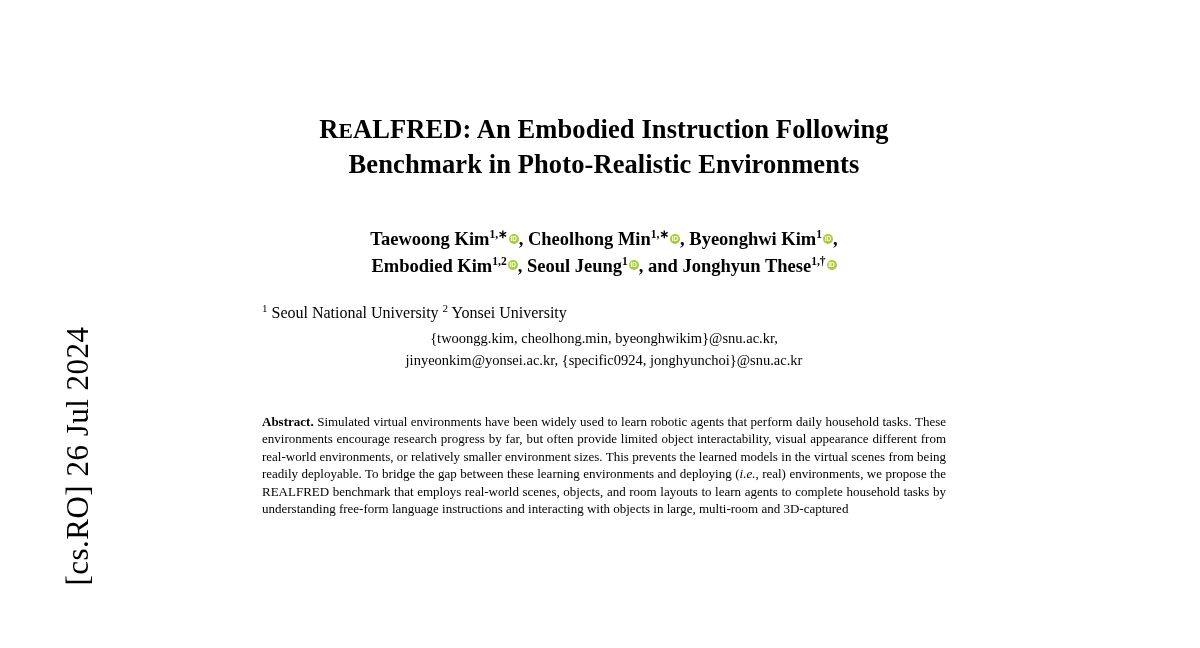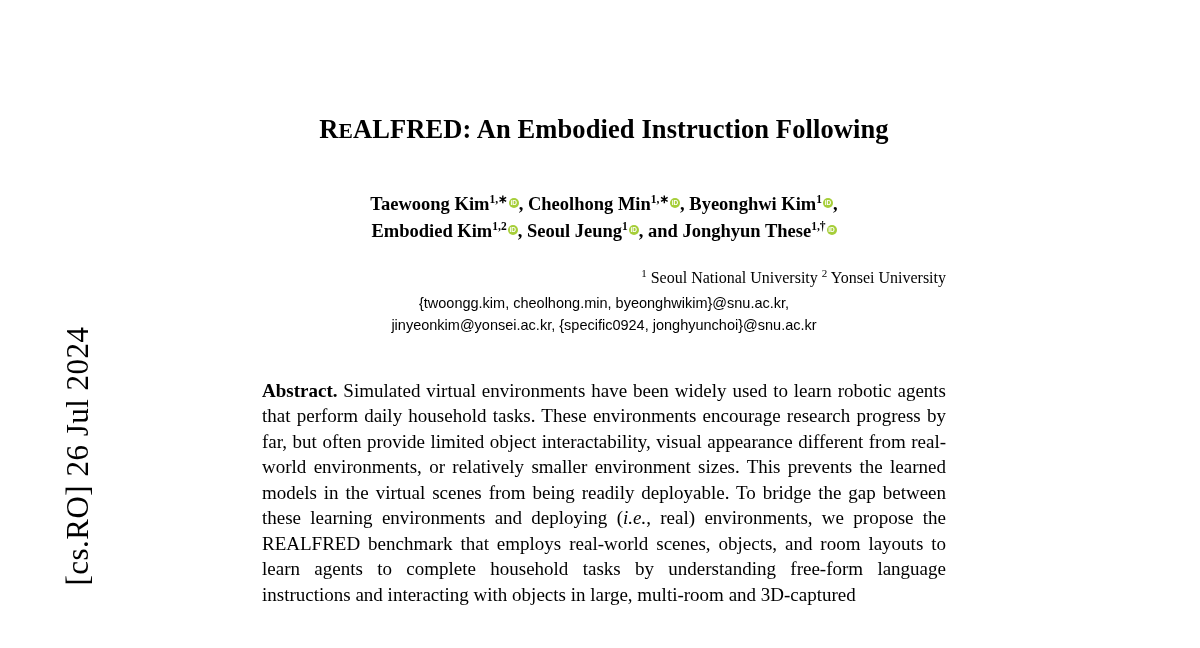--- a/index.html
+++ b/index.html
@@ -86,55 +86,56 @@
     color: #ffffff;
     text-align: center;
     line-height: 11px;
   }
 
   .affil {
     margin: 0;
     padding-top: 22px;
     font-size: 16px;
     line-height: 1.45;
-    text-align: right;
+    text-align: left;
   }
   .affil sup { font-size: 11px; vertical-align: super; }
 
   .emails {
     margin: 0;
     padding-top: 2px;
     text-align: center;
-    font-family: Liberation Sans, sans-serif;
+    font-family: Liberation Serif, serif;
     font-size: 14.5px;
     line-height: 1.52;
   }
 
   .abstract {
     margin: 0;
     padding-top: 42px;
-    font-size: 19px;
+    font-size: 13px;
     line-height: 1.345;
     text-align: justify;
     text-justify: inter-word;
     hyphens: manual;
   }
   .abstract b { font-weight: bold; }
   .abstract .sc { font-variant: small-caps; }
   .abstract i { font-style: italic; }
 </style>
 </head>
 <body>
 
 <div class="arxiv-stamp">[cs.RO]  26 Jul 2024</div>
 
 <div class="page">
 
   <h1 class="title">
     <span><span class="smallcaps-big">R</span><span class="smallcaps-sm">E</span><span>ALFRED: An Embodied Instruction Following</span></span><br>
+    <span>Benchmark in Photo-Realistic Environments</span>
   </h1>
 
   <div class="authors">
     <span>Taewoong Kim</span><sup>1,∗</sup><span class="orcid"></span><span>, Cheolhong Min</span><sup>1,∗</sup><span class="orcid"></span><span>, Byeonghwi Kim</span><sup>1</sup><span class="orcid"></span><span>,</span><br>
     <span>Embodied Kim</span><sup>1,2</sup><span class="orcid"></span><span>, Seoul Jeung</span><sup>1</sup><span class="orcid"></span><span>, and Jonghyun These</span><sup>1,†</sup><span class="orcid"></span>
   </div>
 
   <div class="affil">
     <sup>1</sup><span> Seoul National University </span><sup>2</sup><span> Yonsei University</span>
   </div>

